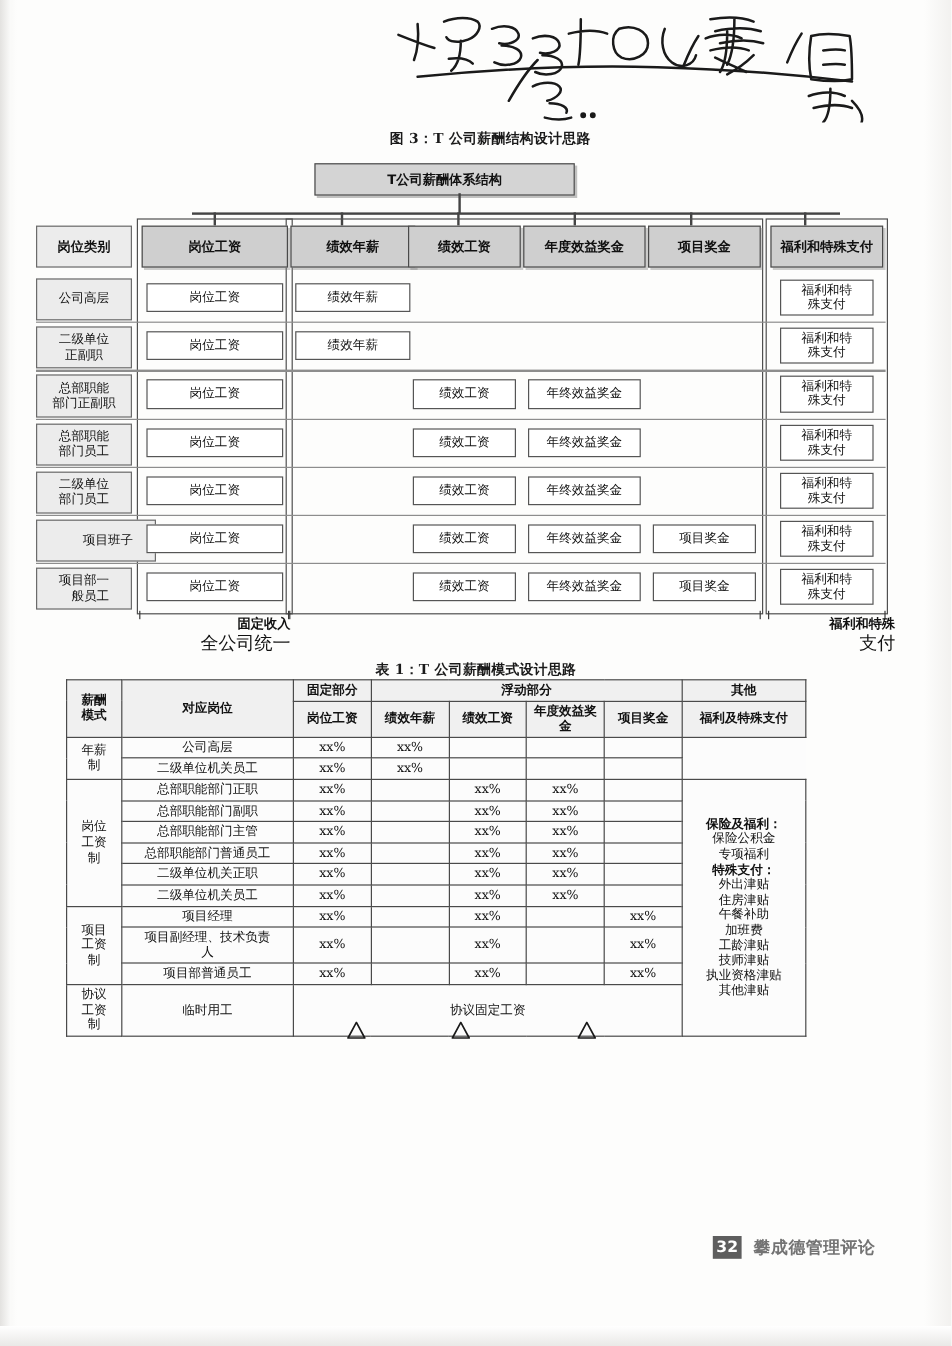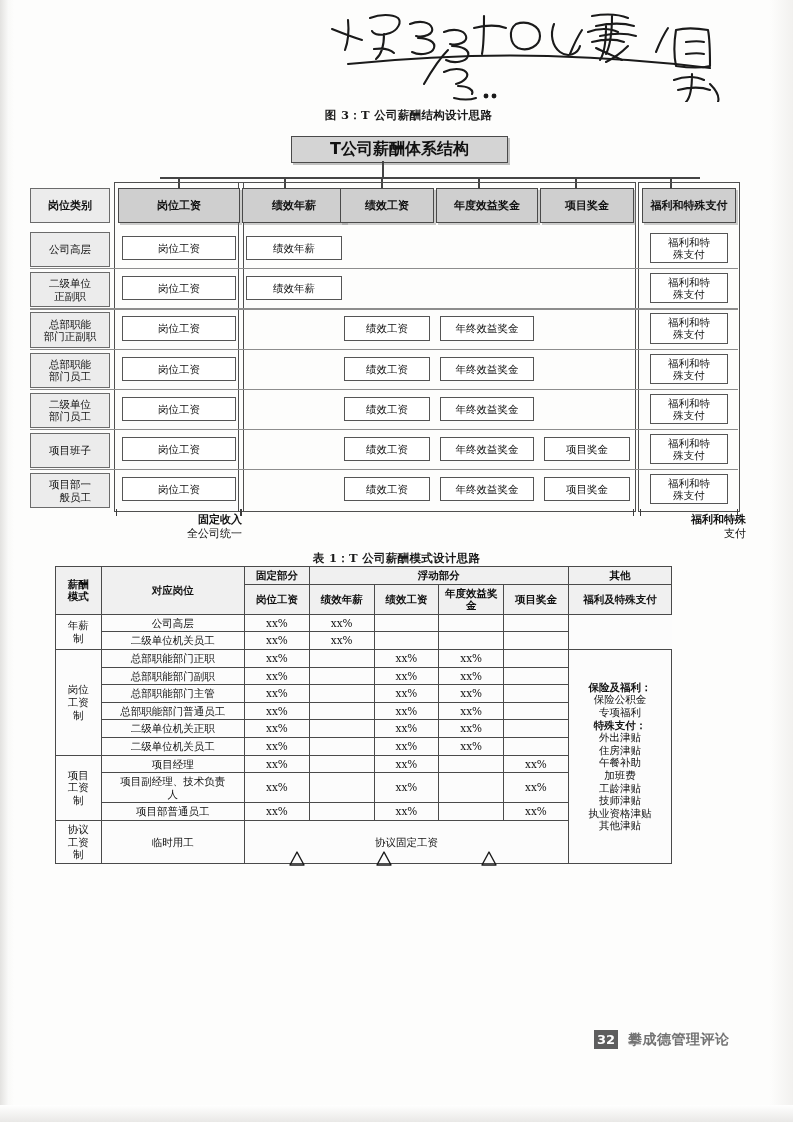--- a/index.html
+++ b/index.html
@@ -22,25 +22,25 @@
     position:absolute;width:100%;text-align:center;
     font-family:"DejaVu Serif","Liberation Serif",serif;
     font-size:11.5px;font-weight:600;letter-spacing:.3px;color:#1a1a1a;
   }
   #fig3-caption{top:108px;margin-left:12px;}
   #tab1-caption{top:551px;}
 
   
   #diagram{position:absolute;left:30px;top:136px;width:705px;height:410px;}
   .root-box{
-    position:absolute;left:261px;top:0;width:215px;height:25px;
+    position:absolute;left:232px;top:0;width:215px;height:25px;
     background:#d4d4d4;border:1.5px solid #4a4a4a;
     box-shadow:2px 2px 0 rgba(120,120,120,.45);
     display:flex;align-items:center;justify-content:center;
-    font-size:16px;font-weight:bold;color:#111;
+    font-size:11px;font-weight:bold;color:#111;
     font-family:"DejaVu Sans","Liberation Sans",sans-serif;
   }
   .hdr-box{
     position:absolute;top:52px;height:33px;
     background:#cfcfcf;border:1.5px solid #4a4a4a;
     box-shadow:2px 2px 0 rgba(130,130,130,.4);
     display:flex;align-items:center;justify-content:center;
     font-size:11px;font-weight:600;color:#111;white-space:nowrap;
   }
   .hdr-label{
@@ -65,21 +65,21 @@
     display:flex;align-items:center;justify-content:center;
     font-size:10.5px;color:#111;white-space:nowrap;text-align:center;line-height:1.15;
   }
   .rowsep{position:absolute;height:1.2px;background:#8d8d8d;}
   .connector{position:absolute;background:#444;}
   .brace{position:absolute;border:1.4px solid #3a3a3a;border-top:none;}
   .footlabel{
     position:absolute;text-align:right;line-height:1.25;
     font-size:11px;font-weight:bold;color:#111;
   }
-  .footlabel .sub{font-weight:normal;font-size:11px;}
+  .footlabel .sub{font-weight:normal;font-size:15px;}
 
   
   #tab1{
     position:absolute;left:55px;top:566px;width:617px;
     border-collapse:collapse;
     font-size:10.5px;color:#111;
     background:#fcfcfc;
   }
   #tab1 td,#tab1 th{
     border:1px solid #4a4a4a;
@@ -190,21 +190,21 @@
     <div class="cell" style="left:314px;top:220.60000000000002px;width:84px;height:22.200000000000003px;">绩效工资</div>
     <div class="cell" style="left:410px;top:220.60000000000002px;width:92px;height:22.200000000000003px;">年终效益奖金</div>
     <div class="cell" style="left:620px;top:217.60000000000002px;width:76px;height:28.200000000000003px;">福利和特<br>殊支付</div>
     <div class="rowsep" style="left:0px;top:252.8px;width:708px;"></div>
     <div class="rowlabel" style="left:0px;top:256.8px;width:78px;height:33.2px;">二级单位<br>部门员工</div>
     <div class="cell" style="left:92px;top:260.8px;width:112px;height:22.200000000000003px;">岗位工资</div>
     <div class="cell" style="left:314px;top:260.8px;width:84px;height:22.200000000000003px;">绩效工资</div>
     <div class="cell" style="left:410px;top:260.8px;width:92px;height:22.200000000000003px;">年终效益奖金</div>
     <div class="cell" style="left:620px;top:257.8px;width:76px;height:28.200000000000003px;">福利和特<br>殊支付</div>
     <div class="rowsep" style="left:0px;top:293px;width:708px;"></div>
-    <div class="rowlabel" style="left:0px;top:297px;width:78px;height:33.2px;">项目班子</div>
+    <div class="rowlabel" style="left:0px;top:297px;width:78px;height:33.2px;padding-left:20px;">项目班子</div>
     <div class="cell" style="left:92px;top:301px;width:112px;height:22.200000000000003px;">岗位工资</div>
     <div class="cell" style="left:314px;top:301px;width:84px;height:22.200000000000003px;">绩效工资</div>
     <div class="cell" style="left:410px;top:301px;width:92px;height:22.200000000000003px;">年终效益奖金</div>
     <div class="cell" style="left:514px;top:301px;width:84px;height:22.200000000000003px;">项目奖金</div>
     <div class="cell" style="left:620px;top:298px;width:76px;height:28.200000000000003px;">福利和特<br>殊支付</div>
     <div class="rowsep" style="left:0px;top:333.2px;width:708px;"></div>
     <div class="rowlabel" style="left:0px;top:337.20000000000005px;width:78px;height:33.2px;text-align:right;">项目部一<br>般员工</div>
     <div class="cell" style="left:92px;top:341.20000000000005px;width:112px;height:22.200000000000003px;">岗位工资</div>
     <div class="cell" style="left:314px;top:341.20000000000005px;width:84px;height:22.200000000000003px;">绩效工资</div>
     <div class="cell" style="left:410px;top:341.20000000000005px;width:92px;height:22.200000000000003px;">年终效益奖金</div>

